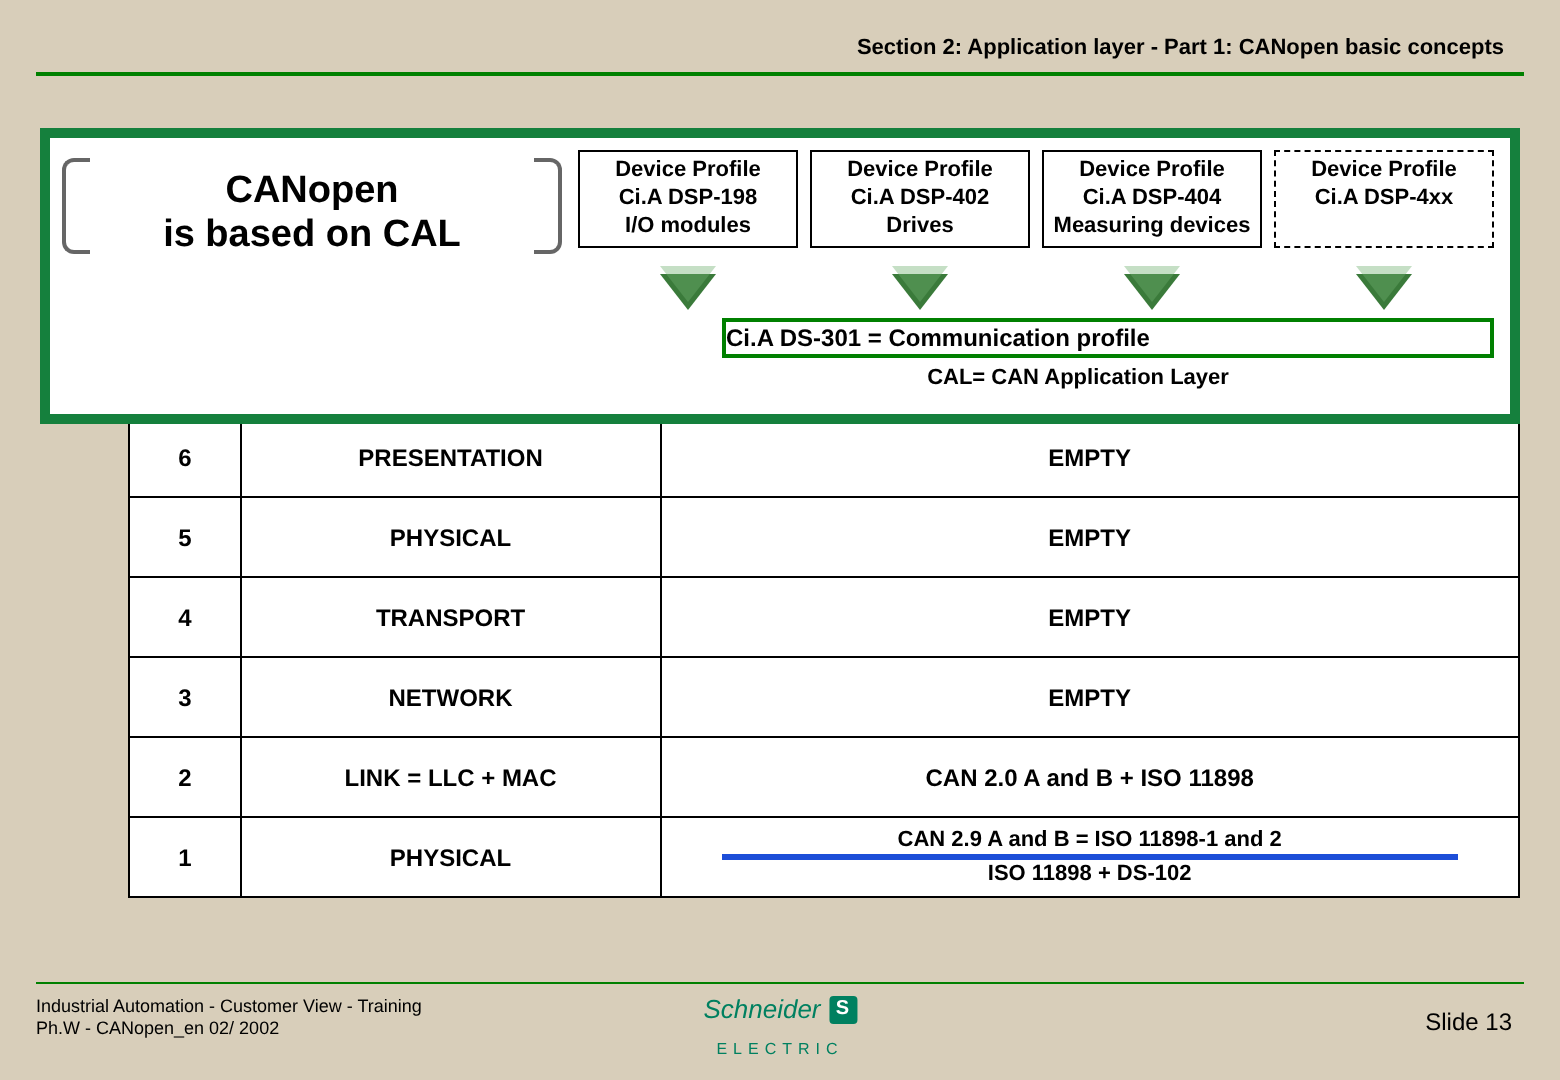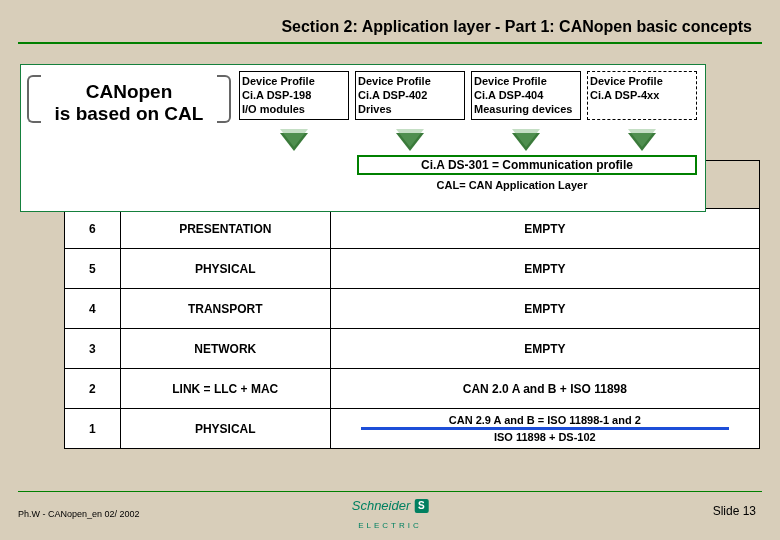--- a/index.html
+++ b/index.html
@@ -3,39 +3,39 @@
 <meta charset="utf-8">
 <style>
   * { box-sizing: border-box; margin: 0; padding: 0; }
   html, body { width: 780px; height: 540px; }
   body {
     background: #d8ceba;
     font-family: Arial, Helvetica, sans-serif;
     position: relative;
   }
   .section-title {
-    font-size: 16px;
+    font-size: 11px;
     font-weight: bold;
     text-align: right;
     padding: 18px 28px 6px 0;
     color: #000;
   }
   .rule {
     height: 2px;
     background: #008000;
     margin: 0 18px;
   }
   
   .topbox {
     position: absolute;
     left: 20px;
     top: 64px;
-    width: 686px;
+    width: 740px;
     height: 148px;
-    border: 1px solid #15803d;
+    border: 5px solid #15803d;
     background: #fff;
     padding-top: 6px;
   }
   .topbox-inner {
     display: flex;
     gap: 10px;
     justify-content: space-between;
     align-items: flex-start;
     padding: 0 8px;
   }
@@ -62,21 +62,21 @@
     display: flex;
     gap: 6px;
     flex: 1;
     justify-content: flex-end;
   }
   .prof {
     border: 1.5px solid #000;
     width: 110px;
     font-size: 11px;
     font-weight: bold;
-    text-align: left;
+    text-align: center;
     padding: 3px 2px;
     line-height: 1.25;
     background: #fff;
   }
   .prof.dashed { border-style: dashed; }
   .arrows-row {
     display: flex;
     justify-content: flex-end;
     padding: 6px 8px 0;
     gap: 6px;
@@ -98,21 +98,21 @@
     border-right: 14px solid transparent;
     border-top: 18px solid #6fae6f;
     filter: opacity(0.4);
   }
   .comm-profile {
     margin: 4px 8px 3px 306px;
   }
   .green-bar {
     font-size: 12px;
     font-weight: bold;
-    text-align: center;
+    text-align: left;
     border: 2px solid #008000;
     background: #fff;
     padding: 1px 0;
     margin-left: 30px;
   }
   .cal-bar {
     font-size: 11px;
     font-weight: bold;
     text-align: center;
     background: #fff;
@@ -302,20 +302,20 @@
       </div>
   </div>
   <div class="comm-profile">
     <div class="green-bar">Ci.A DS-301 = Communication profile</div>
   </div>
   <div class="cal-bar">CAL= CAN Application Layer</div>
 </div>
 
 <div class="footer-rule"></div>
 <div class="footer-text">
-  <br>
+  <span>Industrial Automation - Customer View - Training</span><br>
   <span>Ph.W - CANopen_en 02/ 2002</span>
 </div>
 <div class="slide-num">Slide 13</div>
 <div class="logo">
   <span class="brand">Schneider</span><span class="logo-sq">S</span><br>
   <span class="electric">ELECTRIC</span>
 </div>
 
 </body></html>

